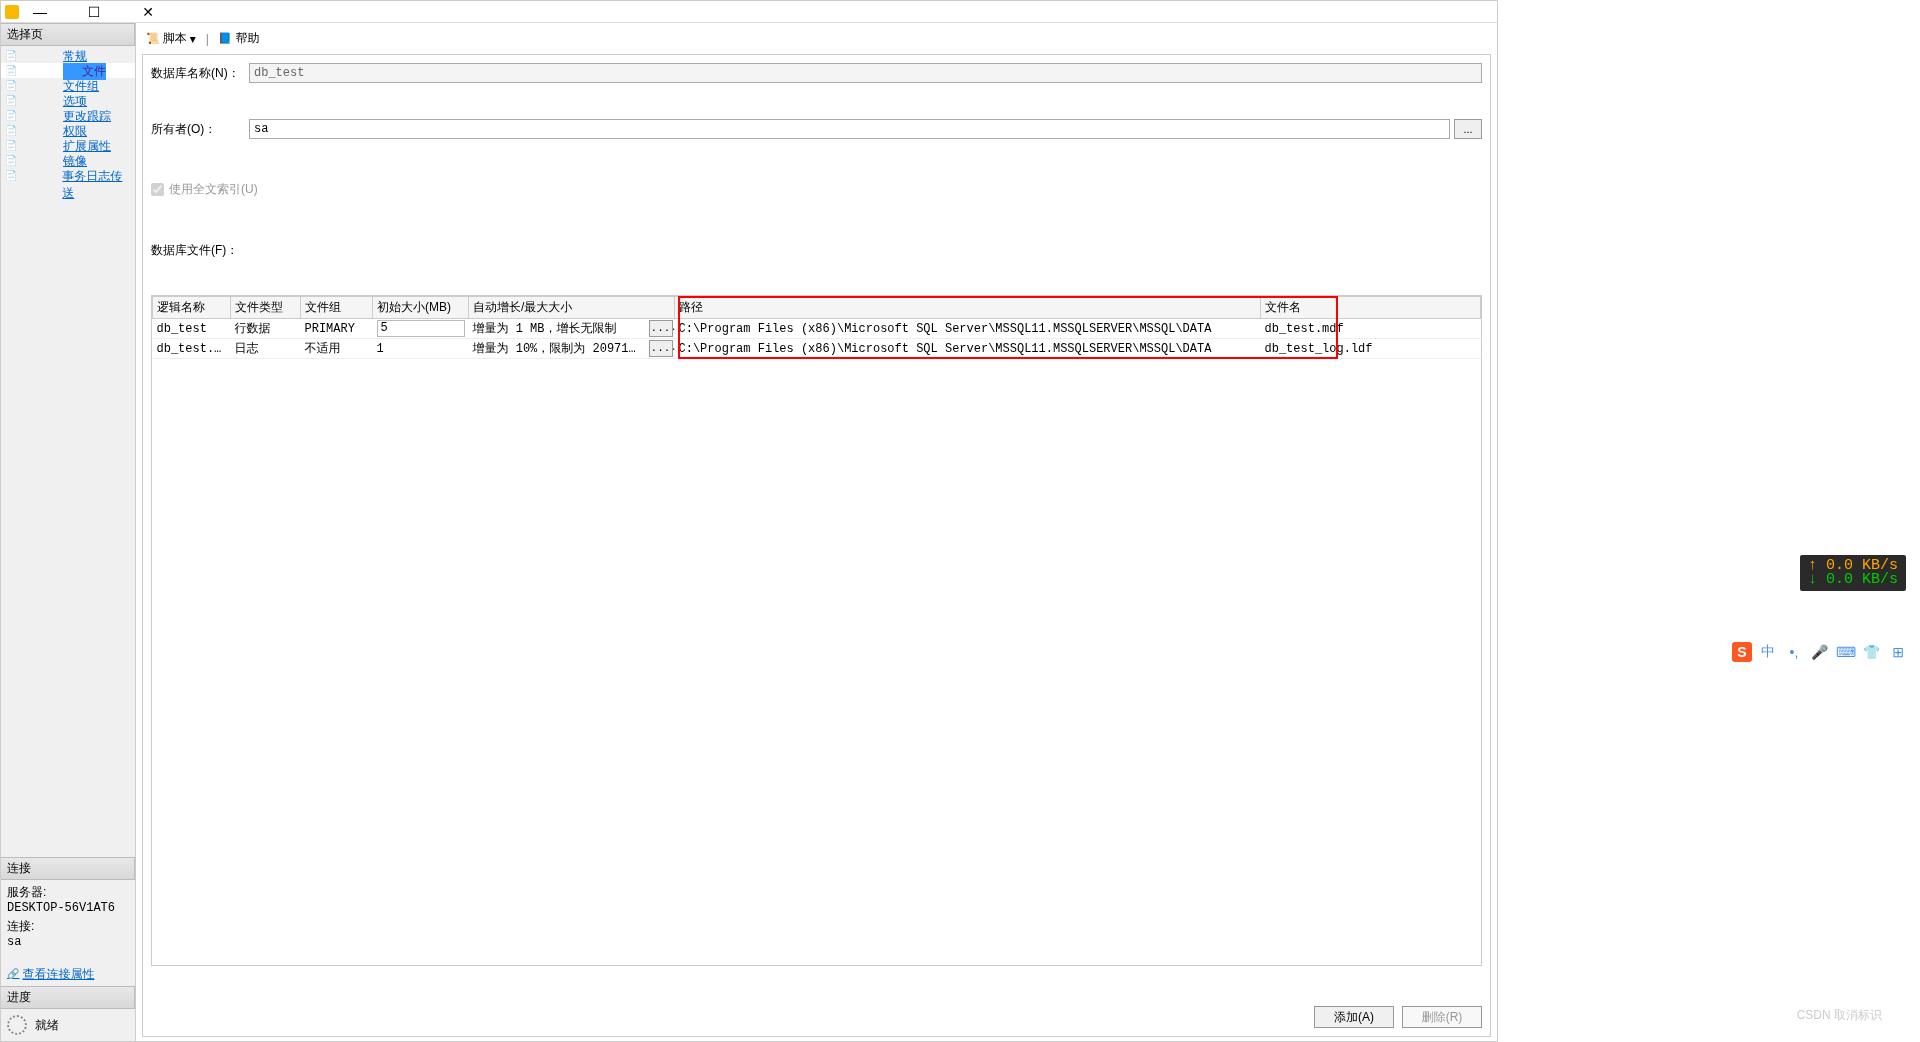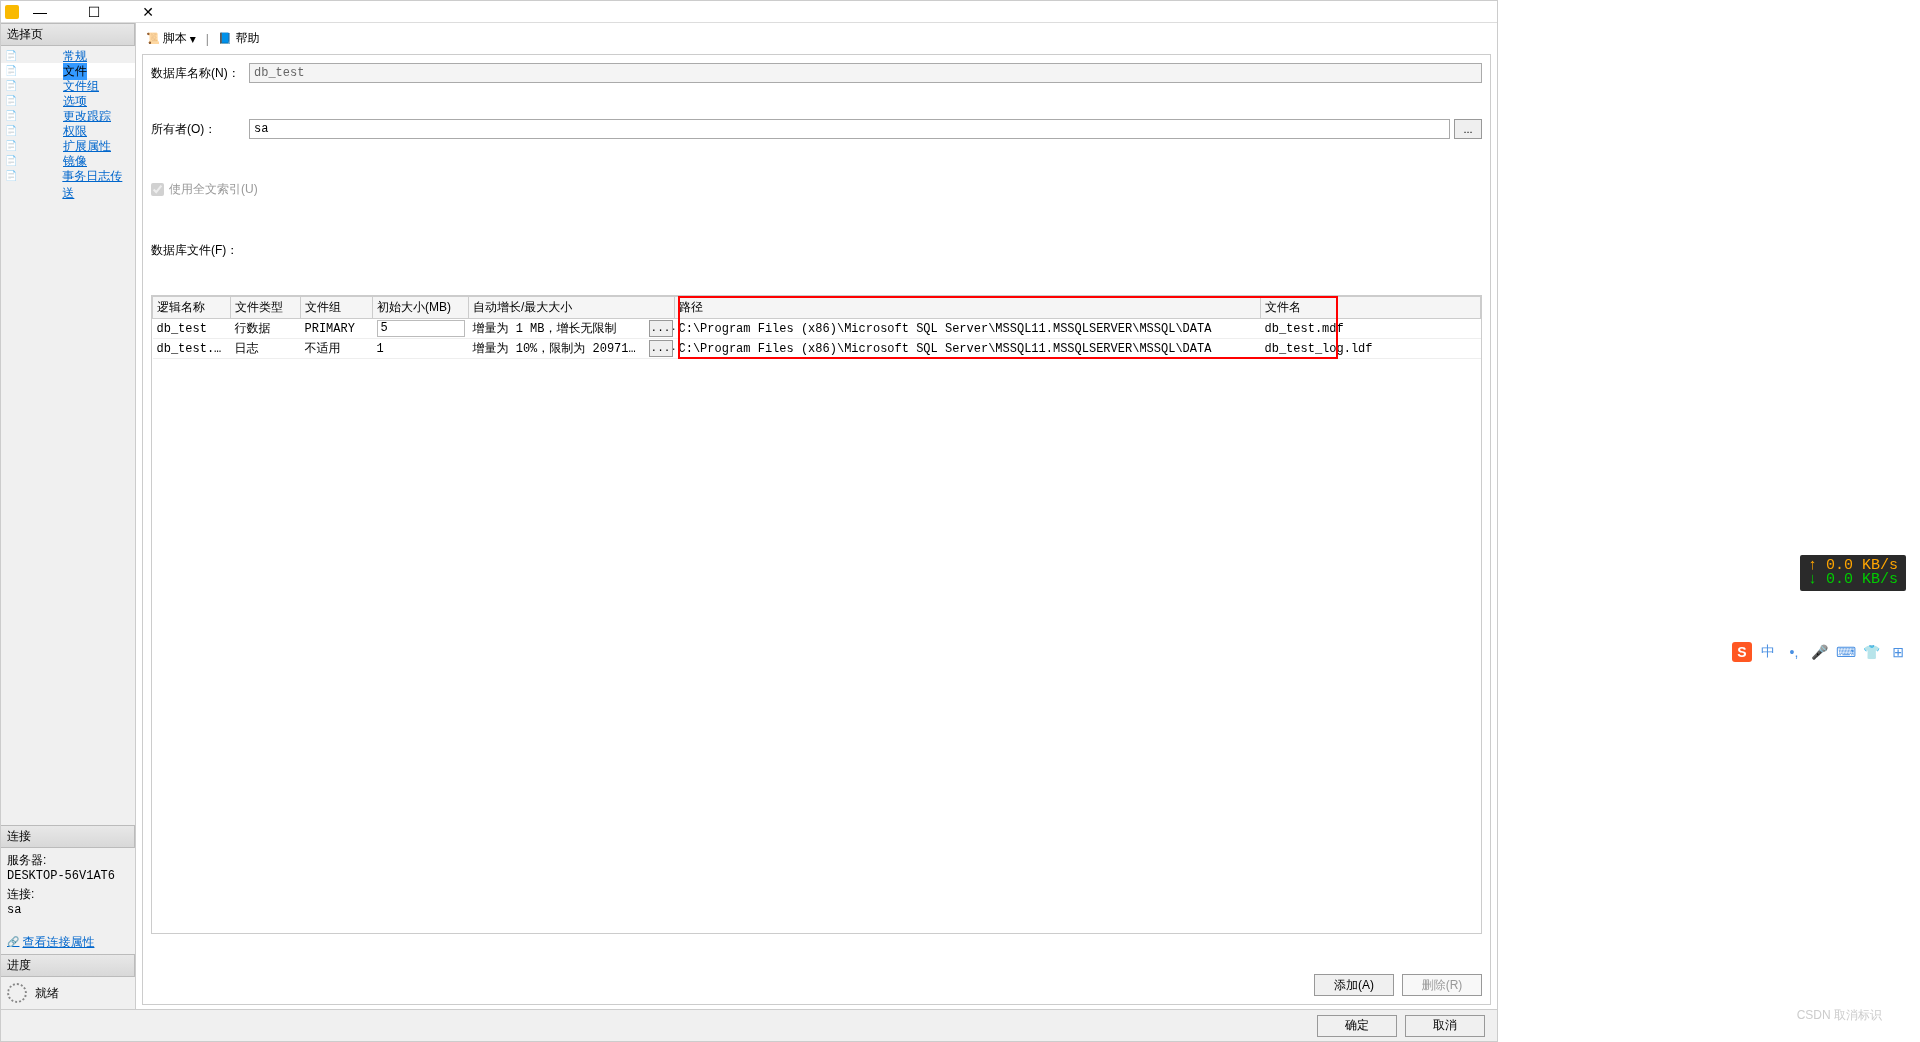--- a/index.html
+++ b/index.html
@@ -9,21 +9,21 @@
     .titlebar-icon { width: 14px; height: 14px; background: #f9b900; border-radius: 2px; margin-right: 6px; }
     .titlebar-text { flex: 1; font-size: 12px; }
     .titlebar-controls { display: flex; gap: 24px; padding-right: 8px; }
     .titlebar-btn { width: 30px; text-align: center; cursor: pointer; font-size: 14px; font-family: "Segoe UI Symbol", sans-serif; }
     .main-layout { flex: 1; display: flex; overflow: hidden; }
     .sidebar { width: 135px; background: #f0f0f0; border-right: 1px solid #ccc; display: flex; flex-direction: column; }
     .side-section-hdr { background: linear-gradient(#e8e8e8,#d8d8d8); border: 1px solid #bbb; border-left: none; padding: 2px 6px; font-weight: normal; }
     .side-items { padding: 2px 0; }
     .side-item { display: flex; align-items: flex-start; padding: 0 4px; height: 15px; cursor: pointer; gap: 42px; }
     .side-item.selected { background: #fff; }
-    .side-item.selected .side-link { background: #3399ff; color: #000000; }
+    .side-item.selected .side-link { background: #3399ff; color: #4c1d95; padding-left: 19px; }
     .side-icon { width: 14px; height: 12px; margin-right: 2px; display: inline-block; }
     .side-icon::before { content: "📄"; font-size: 10px; line-height: 12px; }
     .side-link { color: #0066cc; text-decoration: underline; font-size: 12px; }
     .side-item.selected .side-link { text-decoration: none; }
     .side-spacer { flex: 1; }
     .conn-box { padding: 4px 6px; font-size: 12px; line-height: 16px; }
     .conn-link { color: #0066cc; text-decoration: underline; display: inline-flex; align-items: center; }
     .conn-link::before { content: "🔗"; font-size: 10px; margin-right: 3px; }
     .progress-box { padding: 6px; display: flex; align-items: center; gap: 8px; }
     .spinner { width: 20px; height: 20px; border: 2px dotted #888; border-radius: 50%; }
@@ -215,24 +215,20 @@
         </div>
 
         <div class="btn-row">
           <button class="btn">添加(A)</button>
           <button class="btn disabled" disabled="">删除(R)</button>
         </div>
       </div>
     </div>
   </div>
 
-  <div class="footer">
-    <button class="btn">确定</button>
-    <button class="btn">取消</button>
-  </div>
 </div>
 
 <div class="net-overlay">
   <div class="up">↑ 0.0 KB/s</div>
   <div>↓ 0.0 KB/s</div>
 </div>
 
 <div class="ime-bar">
   <span class="ime-icon ime-s">S</span>
   <span class="ime-icon">中</span>

